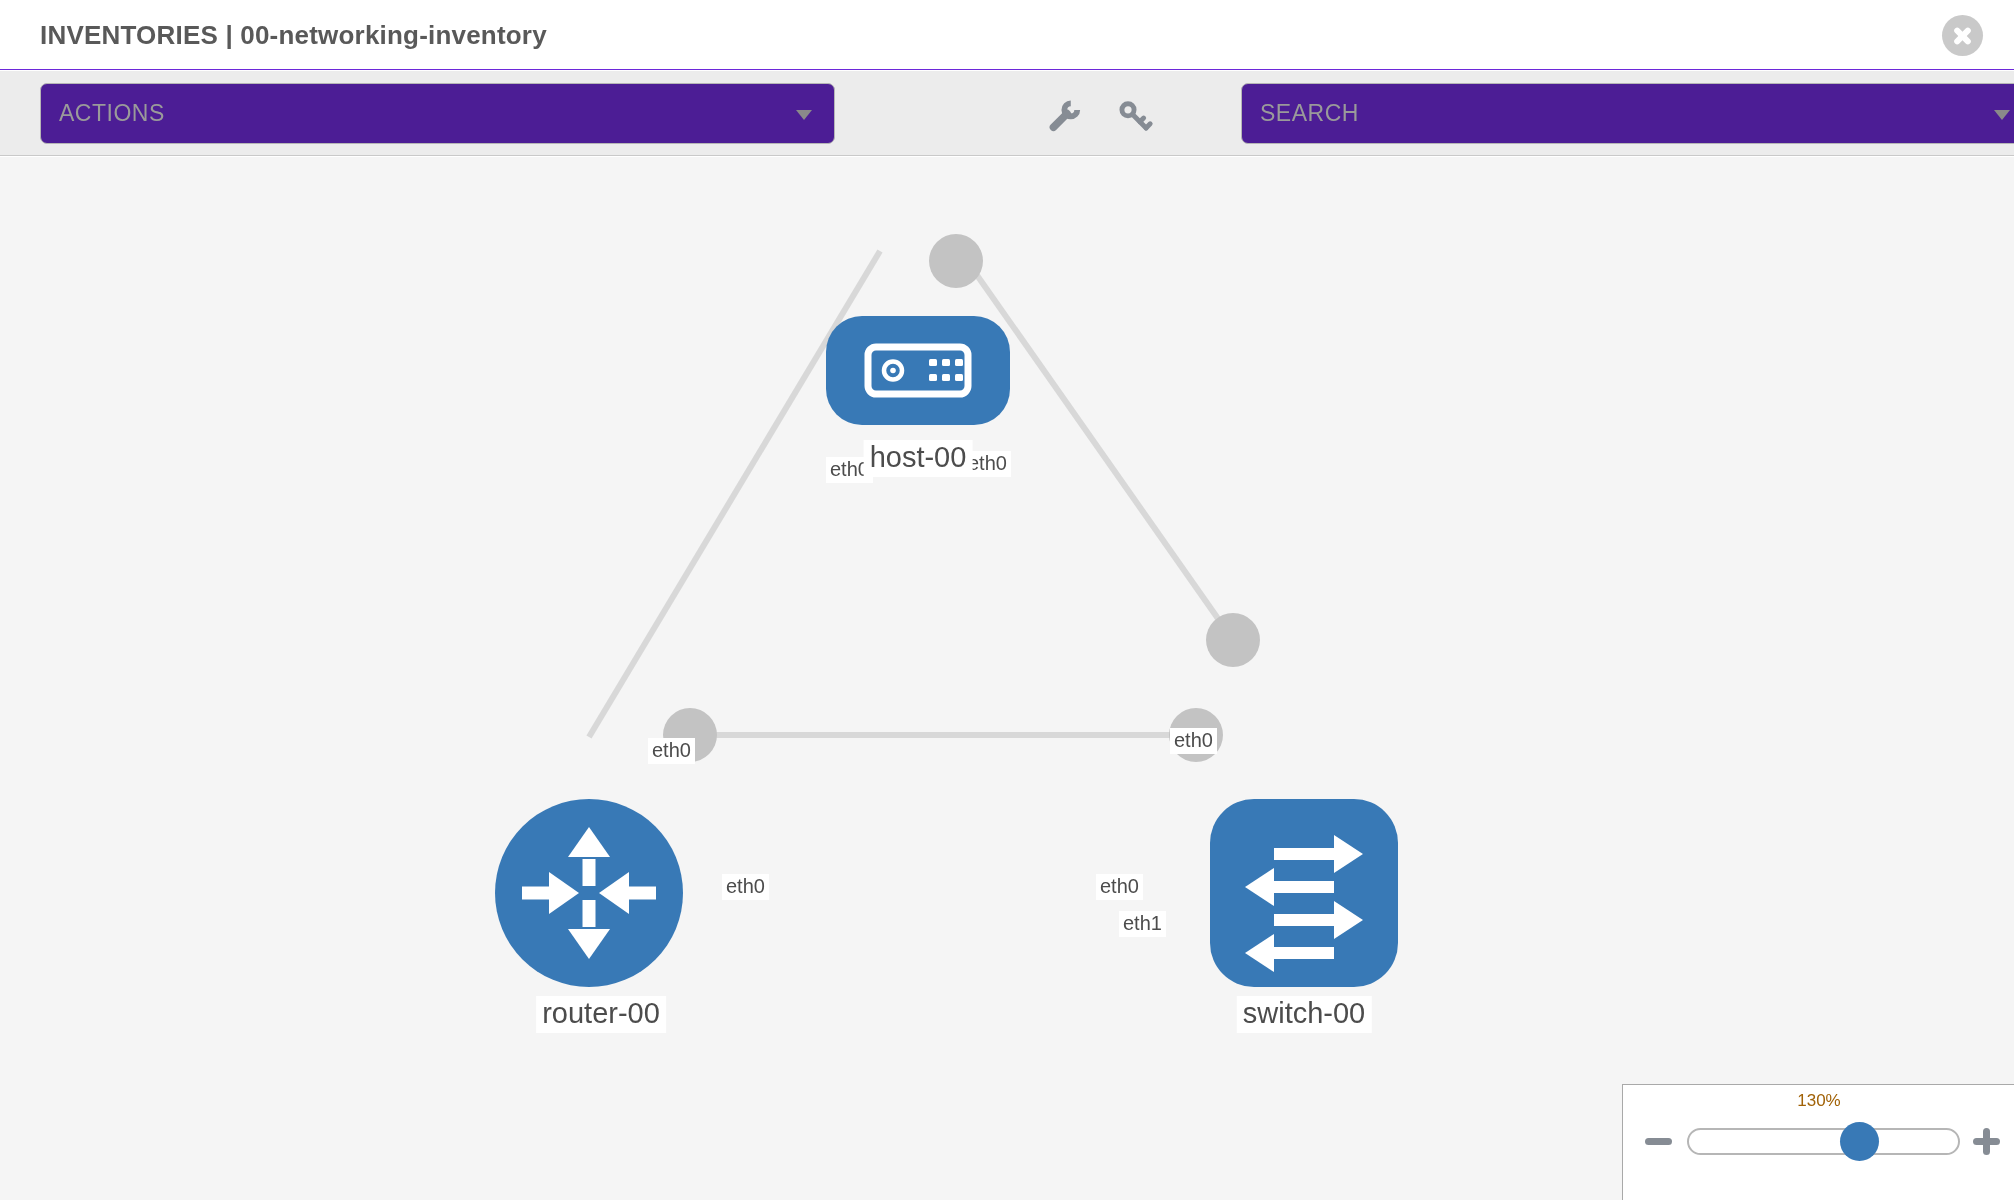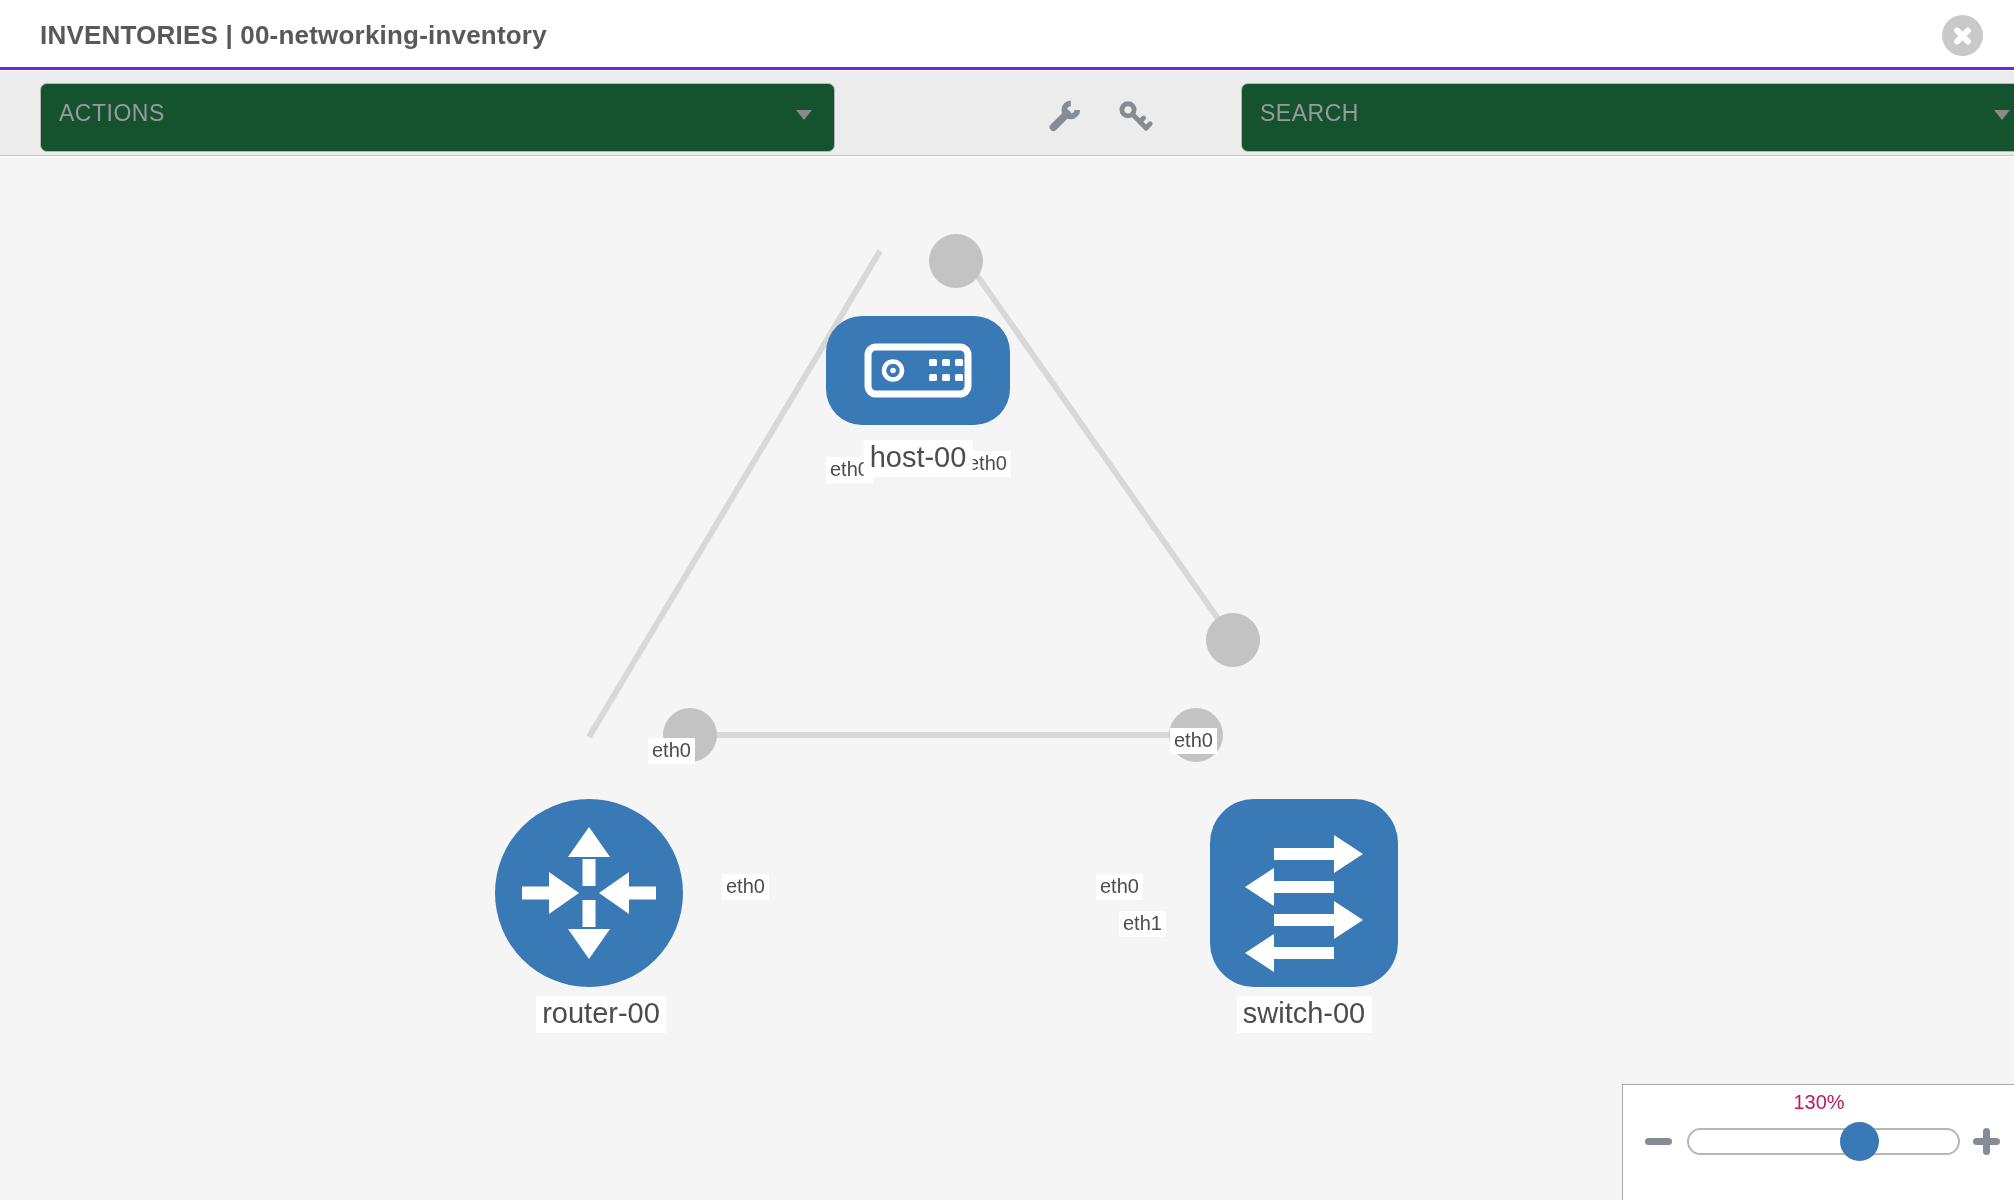--- a/index.html
+++ b/index.html
@@ -15,34 +15,34 @@
     --select-text: #9a9a9a;
     --select-border: #b6b6b6;
     --panel-border: #a9a9a9;
   }
   * { box-sizing: border-box; margin: 0; padding: 0; }
   body { background: #fff; font-family: "Liberation Sans", sans-serif; }
   .app { position: relative; width: 2014px; height: 1200px; overflow: hidden; background: #fff; }
 
   
   .header { position: absolute; left: 0; top: 0; width: 2014px; height: 70px;
-            background: #fff; border-bottom: 3px solid #6d28d9; }
+            background: #fff; border-bottom: 1px solid #6d28d9; }
   .header-title { position: absolute; left: 40px; top: 0; line-height: 70px;
                   font-size: 26px; font-weight: bold; color: var(--title-color); letter-spacing: 0.2px; }
   .close-btn { position: absolute; left: 1942px; top: 15px; width: 41px; height: 41px;
                border-radius: 50%; background: var(--close-gray); cursor: pointer; }
   .close-btn .bar { position: absolute; left: 10px; top: 17.5px; width: 21px; height: 6px;
                     border-radius: 3px; background: #fff; }
   .close-btn .bar.b1 { transform: rotate(45deg); }
   .close-btn .bar.b2 { transform: rotate(-45deg); }
 
   
   .toolbar { position: absolute; left: 0; top: 71px; width: 2014px; height: 85px;
              background: var(--toolbar-bg); border-bottom: 1px solid #c9c9c9; }
-  .select-box { position: absolute; top: 12px; height: 69px; background: #14532d;
+  .select-box { position: absolute; top: 12px; height: 61px; background: #4c1d95;
                 border: 1px solid var(--select-border); border-radius: 7px; cursor: pointer; }
   .select-box .select-label { position: absolute; left: 18px; top: 0; line-height: 59px;
                               font-size: 23px; color: var(--select-text); letter-spacing: 0.5px; }
   .select-caret { position: absolute; right: 22px; top: 26px; width: 0; height: 0;
                   border-left: 8px solid transparent; border-right: 8px solid transparent;
                   border-top: 10px solid #8a8a8a; }
   .actions-box { left: 40px; width: 795px; }
   .search-box { left: 1241px; width: 792px; text-align: center; }
   .tool-icon { position: absolute; top: 26px; width: 42px; height: 42px; cursor: pointer; }
   .tool-icon svg { width: 100%; height: 100%; }
@@ -76,21 +76,21 @@
   .if-l1s { left: 964px; top: 294px; }   
   .if-l1t { left: 1170px; top: 571px; }  
   .if-l2s { left: 722px; top: 717px; }   
   .if-l2ta { left: 1096px; top: 717px; } 
   .if-l2tb { left: 1119px; top: 754px; } 
 
   
   .zoom-panel { position: absolute; left: 1622px; top: 927px; width: 393px; height: 117px;
                 background: #fff; border: 1px solid var(--panel-border); }
   .zoom-level { position: absolute; left: 196px; top: 6px; transform: translateX(-50%);
-                font-size: 20px; color: #be185d; }
+                font-size: 17px; color: #a16207; }
   .zoom-minus { position: absolute; left: 22px; top: 53px; width: 27px; height: 7px;
                 border-radius: 3.5px; background: var(--icon-gray); cursor: pointer; }
   .zoom-track { position: absolute; left: 64px; top: 43px; width: 273px; height: 27px;
                 background: #fff; border: 2px solid var(--select-border); border-radius: 14px; cursor: pointer; }
   .zoom-thumb { position: absolute; left: 217px; top: 37px; width: 39px; height: 39px;
                 border-radius: 50%; background: var(--node-blue); cursor: pointer; }
   .zoom-plus { position: absolute; left: 350px; top: 43px; width: 27px; height: 27px; cursor: pointer; }
   .zoom-plus .ph { position: absolute; left: 0; top: 10px; width: 27px; height: 7px;
                    border-radius: 3.5px; background: var(--icon-gray); }
   .zoom-plus .pv { position: absolute; left: 10px; top: 0; width: 7px; height: 27px;

